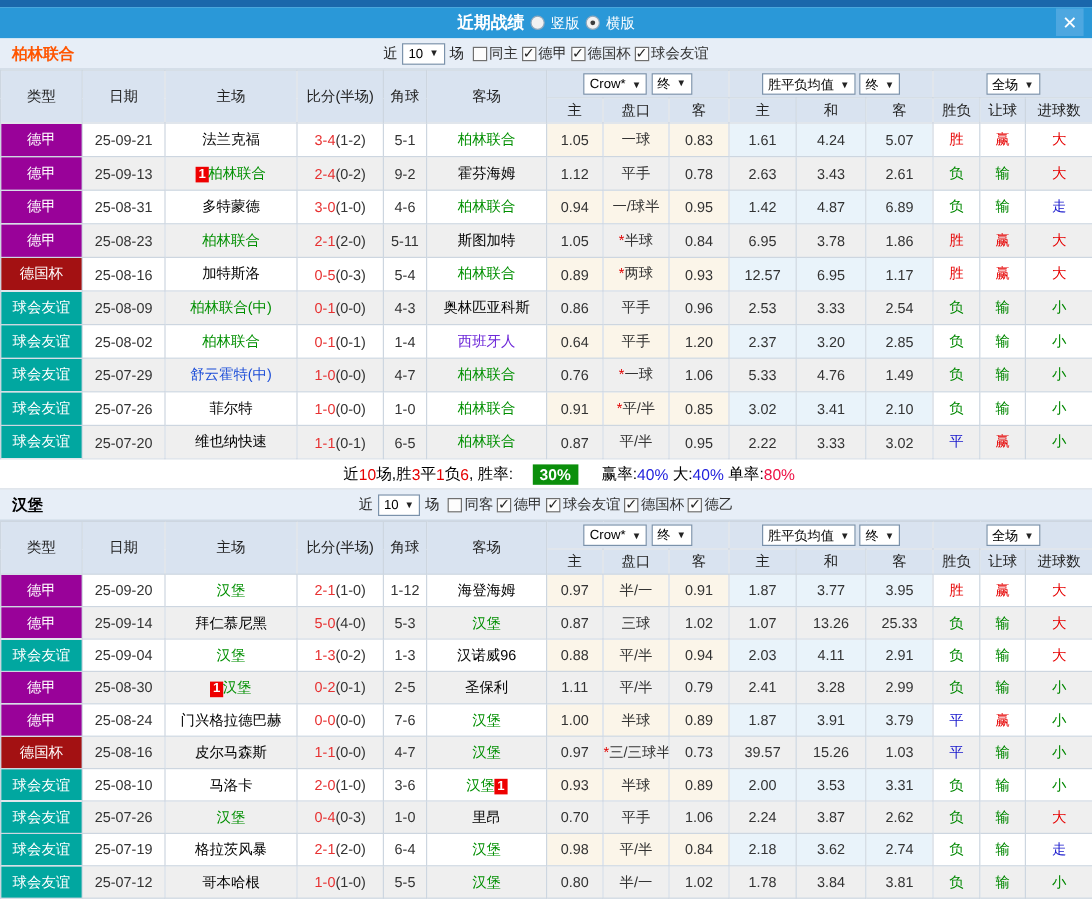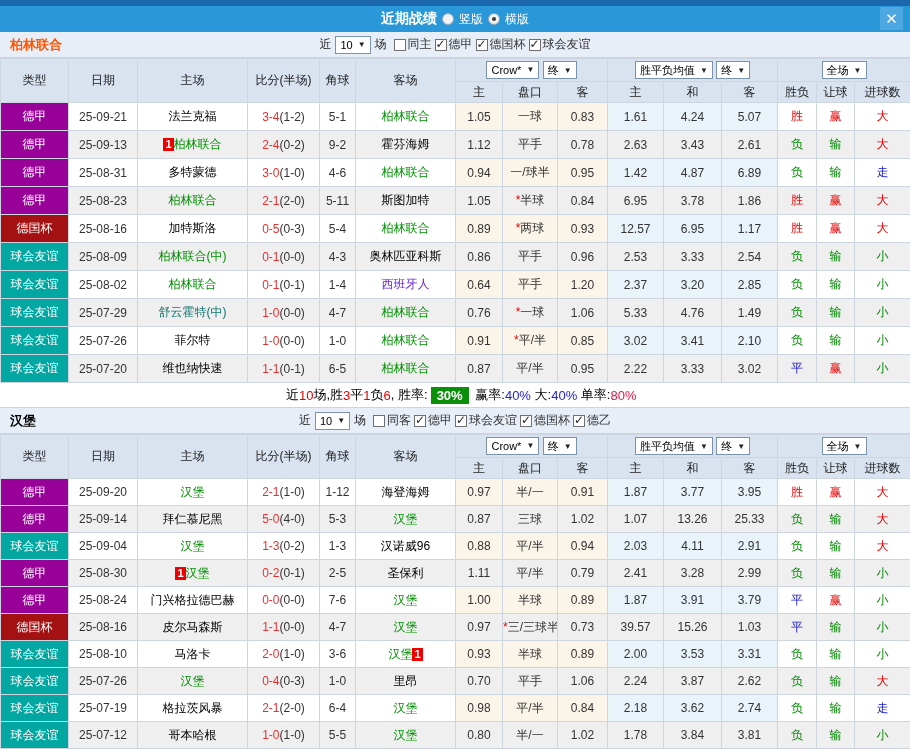--- a/index.html
+++ b/index.html
@@ -73,21 +73,21 @@
   }
   .badge:empty { display:none; }
   .star { color:#e00000; }
   .res { font-weight:normal; }
   
   .summary {
     height:25px; display:flex; align-items:center; padding-left:286px;
     background:#fff; font-size:13px; border-bottom:1px solid #cdd6e0;
   }
   .summary span { white-space:pre; }
-  .summary span[style*="background"] { color:#fff; padding:1px 6px; margin:0 3px; font-weight:bold; }
+  .summary span[style*="background"] { color:#fff; padding:1px 6px; margin:0 16px; font-weight:bold; }
 </style>
 </head>
 <body>
 
 <div class="top-strip"></div>
 
 <div class="titlebar">
   <span class="title">近期战绩</span>
   <span class="radio"></span>
   <span class="radio-label">竖版</span>
@@ -319,21 +319,21 @@
         <td class="blue">3.20</td>
         <td class="blue">2.85</td>
         <td class="res" style="color: rgb(0, 136, 0);">负</td>
         <td class="res" style="color: rgb(0, 136, 0);">输</td>
         <td class="res" style="color: rgb(0, 136, 0);">小</td>
       </tr>
 
       <tr>
         <td class="c-type" style="background: rgb(1, 167, 160);">球会友谊</td>
         <td>25-07-29</td>
-        <td><span style="color: #0f766e;">舒云霍特(中)</span></td>
+        <td><span style="color: #1d4ed8;">舒云霍特(中)</span></td>
         <td><span class="ft">1-0</span><span class="ht">(0-0)</span></td>
         <td>4-7</td>
         <td><span style="color: rgb(0, 143, 0);">柏林联合</span></td>
         <td class="cream">0.76</td>
         <td class="cream"><span class="star">*</span><span>一球</span></td>
         <td class="cream">1.06</td>
         <td class="blue">5.33</td>
         <td class="blue">4.76</td>
         <td class="blue">1.49</td>
         <td class="res" style="color: rgb(0, 136, 0);">负</td>

